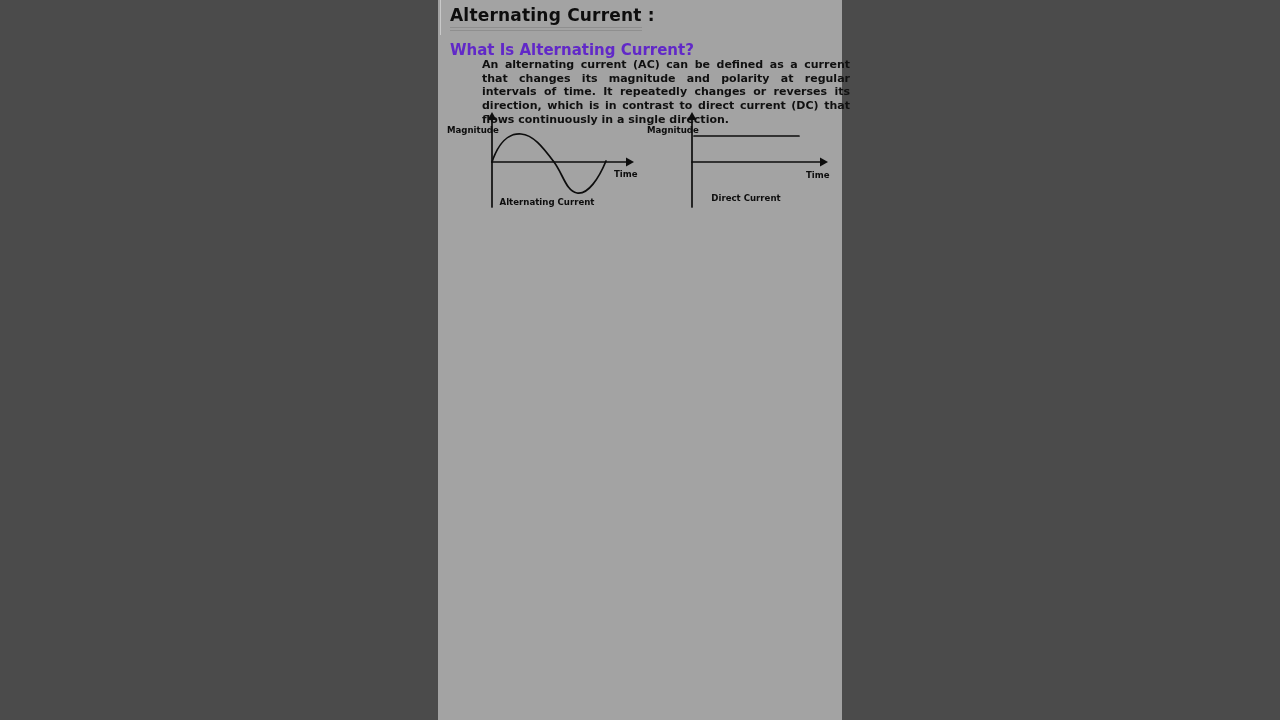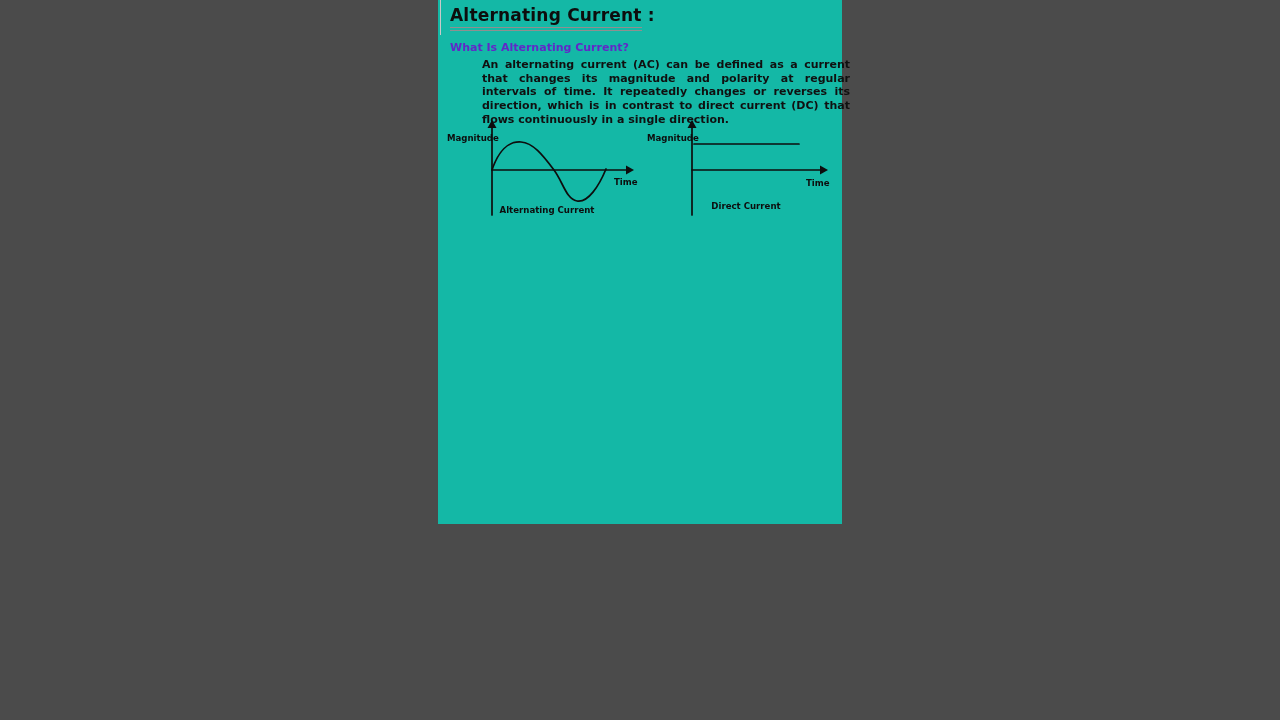--- a/index.html
+++ b/index.html
@@ -6,56 +6,56 @@
   html, body {
     width: 1280px; height: 720px;
     background: #4b4b4b;
     font-family: "DejaVu Sans", "Liberation Sans", sans-serif;
     overflow: hidden;
   }
   .stage { position: relative; width: 1280px; height: 720px; background: #4b4b4b; }
 
   .note-page {
     position: absolute; left: 438px; top: 0;
-    width: 404px; height: 524px;
-    background: #14b8a6;
+    width: 404px; height: 720px;
+    background: #a3a3a3;
   }
   .page-edge-line {
     position: absolute; left: 2px; top: 0;
     width: 1px; height: 35px;
     background: #c9c9c9;
   }
 
   .doc-title {
     position: absolute; left: 12px; top: 5px;
     font-size: 17px; font-weight: bold; color: #0d0d0d;
     letter-spacing: 0.2px; white-space: nowrap;
   }
   .doc-title .underlined {
     border-bottom: 4px double #8f8f8f;
     padding-bottom: 2px;
   }
   .doc-title .colon { margin-left: 6px; }
 
   .section-heading {
     position: absolute; left: 12px; top: 41px;
-    font-size: 11px; font-weight: bold; color: #6128c8;
+    font-size: 15px; font-weight: bold; color: #6128c8;
     white-space: nowrap;
   }
 
   .body-paragraph {
     position: absolute; left: 12px; top: 58px;
     width: 368px;
     font-size: 11px; font-weight: 600; color: #101010;
     line-height: 13.7px;
     text-align: justify;
     margin-left: 32px;
   }
 
-  .figure-row { position: absolute; left: 0; top: 118px; width: 404px; height: 102px; }
+  .figure-row { position: absolute; left: 0; top: 110px; width: 404px; height: 102px; }
   .figure-svg { position: absolute; top: 0; height: 102px; }
   .figure-svg.ac { left: 8px; width: 198px; }
   .figure-svg.dc { left: 208px; width: 190px; }
 
   svg text {
     font-family: "DejaVu Sans", "Liberation Sans", sans-serif;
     font-size: 8.6px; font-weight: bold; fill: #0d0d0d;
   }
   .stroke-line { stroke: #0d0d0d; stroke-width: 1.7; fill: none; stroke-linecap: round; }
   .arrow-head { fill: #0d0d0d; stroke: none; }

